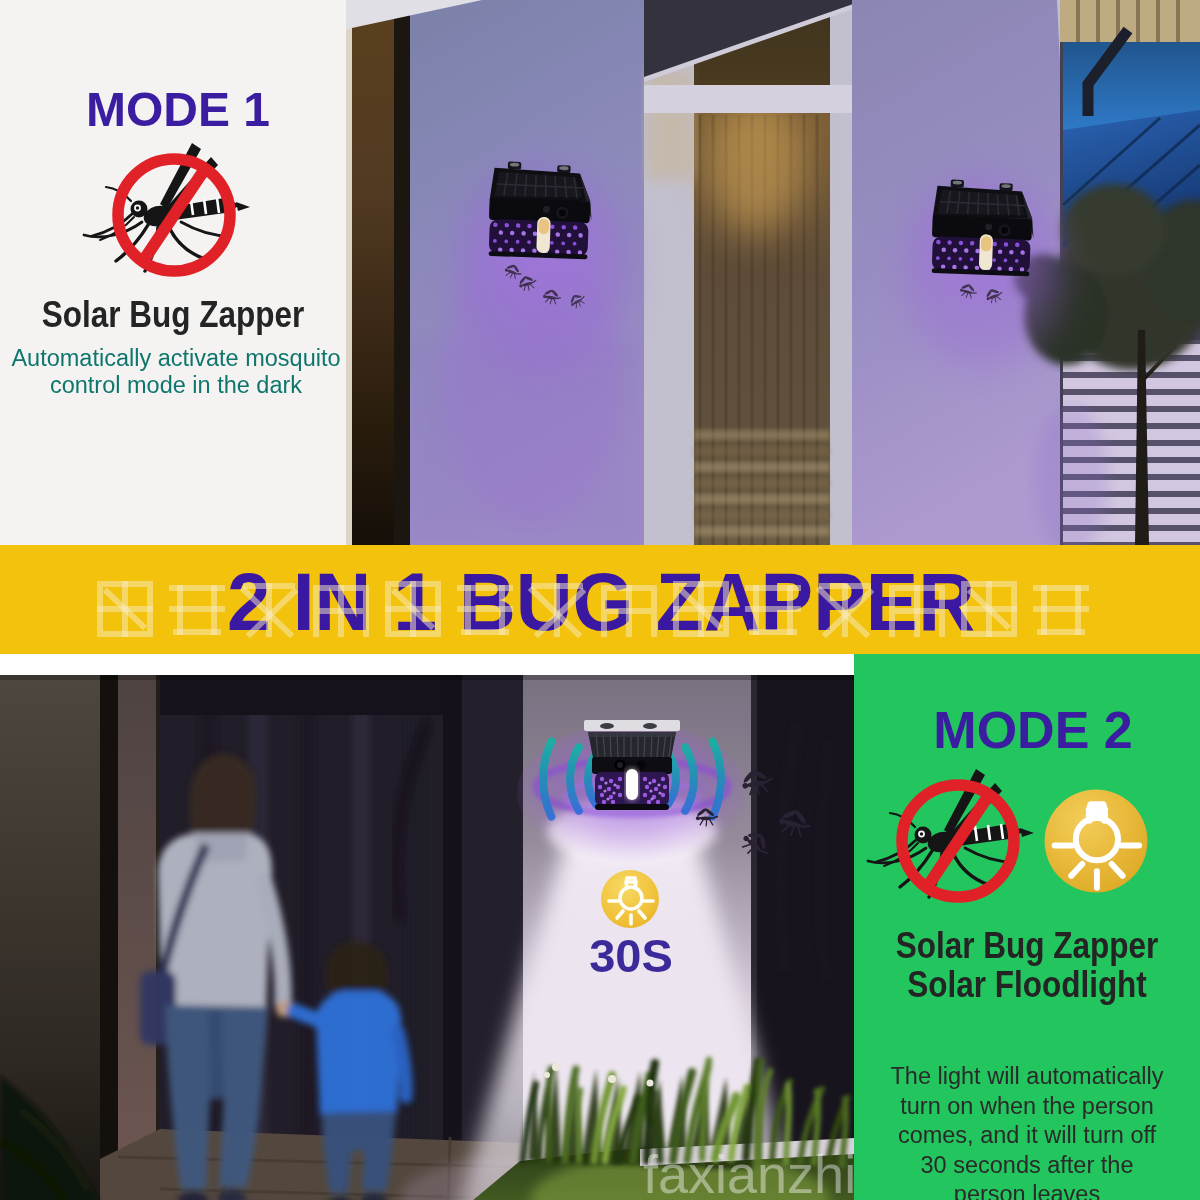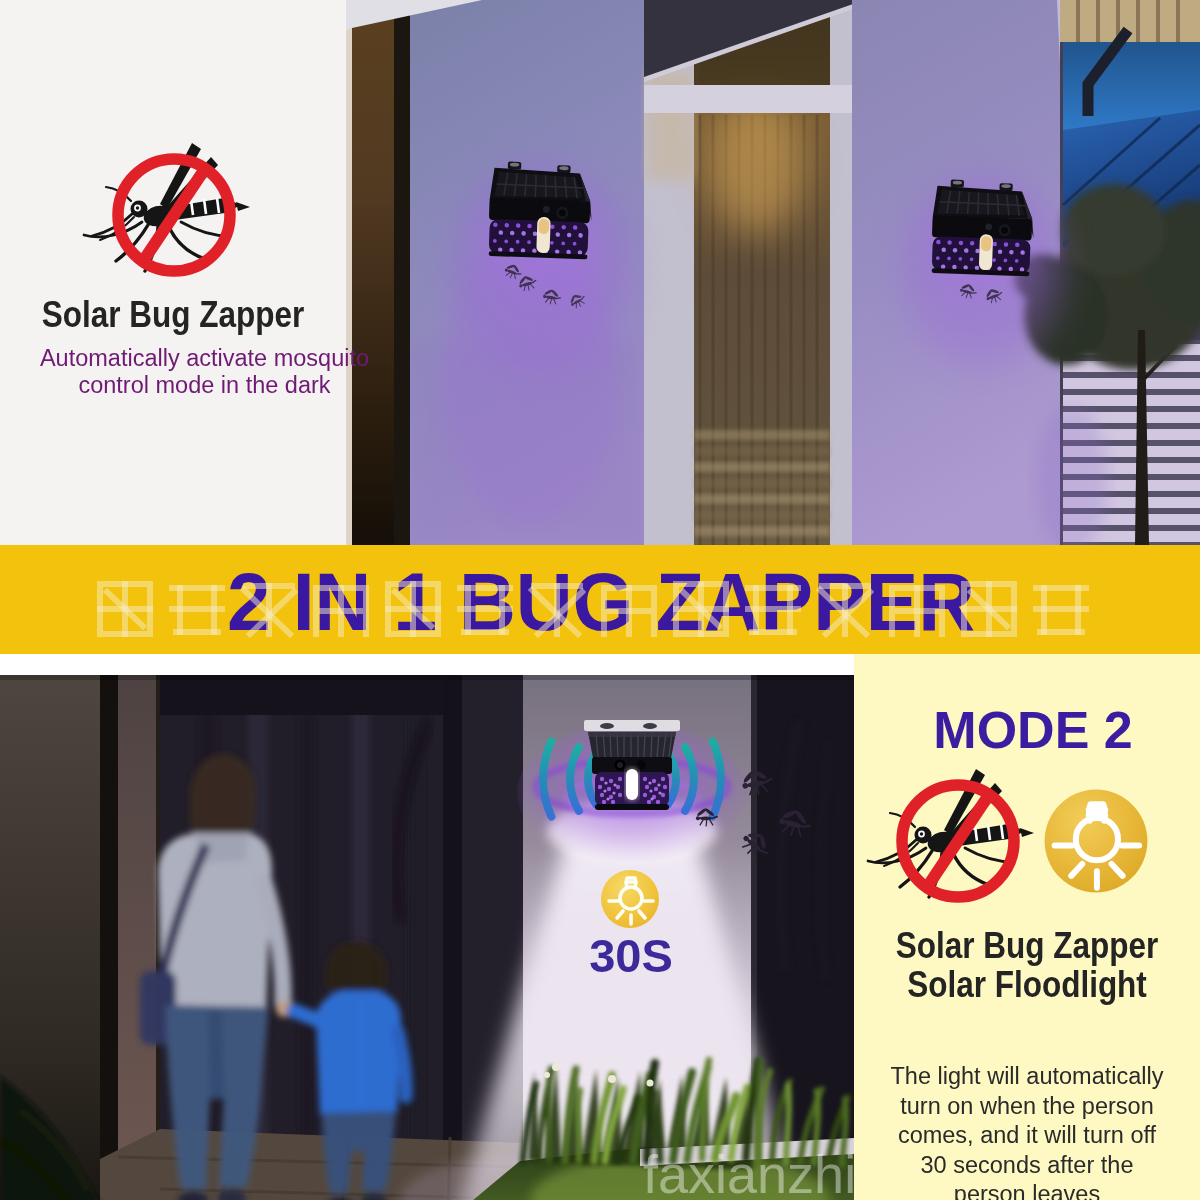--- a/index.html
+++ b/index.html
@@ -186,30 +186,32 @@
 
 <use href="#zapdev" transform="translate(934,178) scale(0.94) rotate(2)"></use>
 
 <use href="#mq" transform="translate(963,288) scale(0.85) rotate(15)" opacity="0.8"></use>
 <use href="#mq" transform="translate(988,296) scale(0.85) rotate(-20)" opacity="0.8"></use>
 </svg>
 </div>
 
 <div class="abs" style="left:0;top:0;width:346px;height:545px;background:#f4f3f1;">
 
+  <div class="abs" style="left:5px;top:86px;width:346px;text-align:center;line-height:48px;
+       font-size:48px;font-weight:bold;color:#3a1da0;">MODE&nbsp;1</div>
 
   <svg class="abs" style="left:78px;top:128px;" width="192" height="170" viewBox="0 0 192 170">
       <use href="#nomosq"></use>
     </svg>
 
   <div class="abs" style="left:0;top:297px;width:346px;text-align:center;line-height:36px;
        font-size:36px;font-weight:bold;color:#242424;transform:scaleX(0.875);">Solar Bug Zapper</div>
 
-  <div class="abs" style="left:0;top:345px;width:409px;text-align:center;
-       font-size:23.5px;color:#701a75;line-height:27px;">Automatically activate mosquito<br>control mode in the dark</div>
+  <div class="abs" style="left:0;top:345px;width:352px;text-align:center;
+       font-size:23.5px;color:#0f766e;line-height:27px;">Automatically activate mosquito<br>control mode in the dark</div>
 </div>
 
 <div class="abs" style="left:0;top:545px;width:1200px;height:109px;background:#f3c20d;"></div>
 
 <svg class="abs" style="left:0;top:545px;" width="1200" height="109" viewBox="0 545 1200 109" xmlns="http://www.w3.org/2000/svg">
   <g id="wmrow"></g>
   <text x="601" y="630" text-anchor="middle" font-family="Liberation Sans" font-weight="bold" font-size="82" fill="#3a18a2" textLength="748" lengthAdjust="spacingAndGlyphs">2 IN 1 BUG ZAPPER</text>
   <g id="wmrow2">
       <g stroke="#f8ecc2" stroke-opacity="0.5" stroke-width="6" fill="none" stroke-linecap="square">
     <rect x="100" y="584" width="50" height="50"></rect>
@@ -564,21 +566,21 @@
   <ellipse cx="340" cy="1184" rx="13" ry="8" fill="#1f2030"></ellipse>
   <ellipse cx="374" cy="1180" rx="13" ry="8" fill="#242638"></ellipse>
 </g>
 
 <text x="643" y="1172" font-family="Liberation Sans" font-size="54" fill="#ffffff" opacity="0.42">faxianzhi</text>
 
 <rect x="0" y="654" width="854" height="5" fill="#000" opacity="0.25"></rect>
 </svg>
 </div>
 
-<div class="abs" style="left:854px;top:654px;width:346px;height:546px;background:#fef9c3;">
+<div class="abs" style="left:854px;top:654px;width:346px;height:546px;background:#22c55e;">
 
   <div class="abs" style="left:6px;top:50px;width:346px;text-align:center;line-height:52px;
        font-size:52px;font-weight:bold;color:#3a1da0;">MODE&nbsp;2</div>
 
   <svg class="abs" style="left:8px;top:100px;" width="192" height="170" viewBox="0 0 192 170">
       <use href="#nomosq"></use>
     </svg>
 
   <svg class="abs" style="left:186px;top:131px;" width="112" height="112" viewBox="0 0 122 122">
       <use href="#bulbicon"></use>

